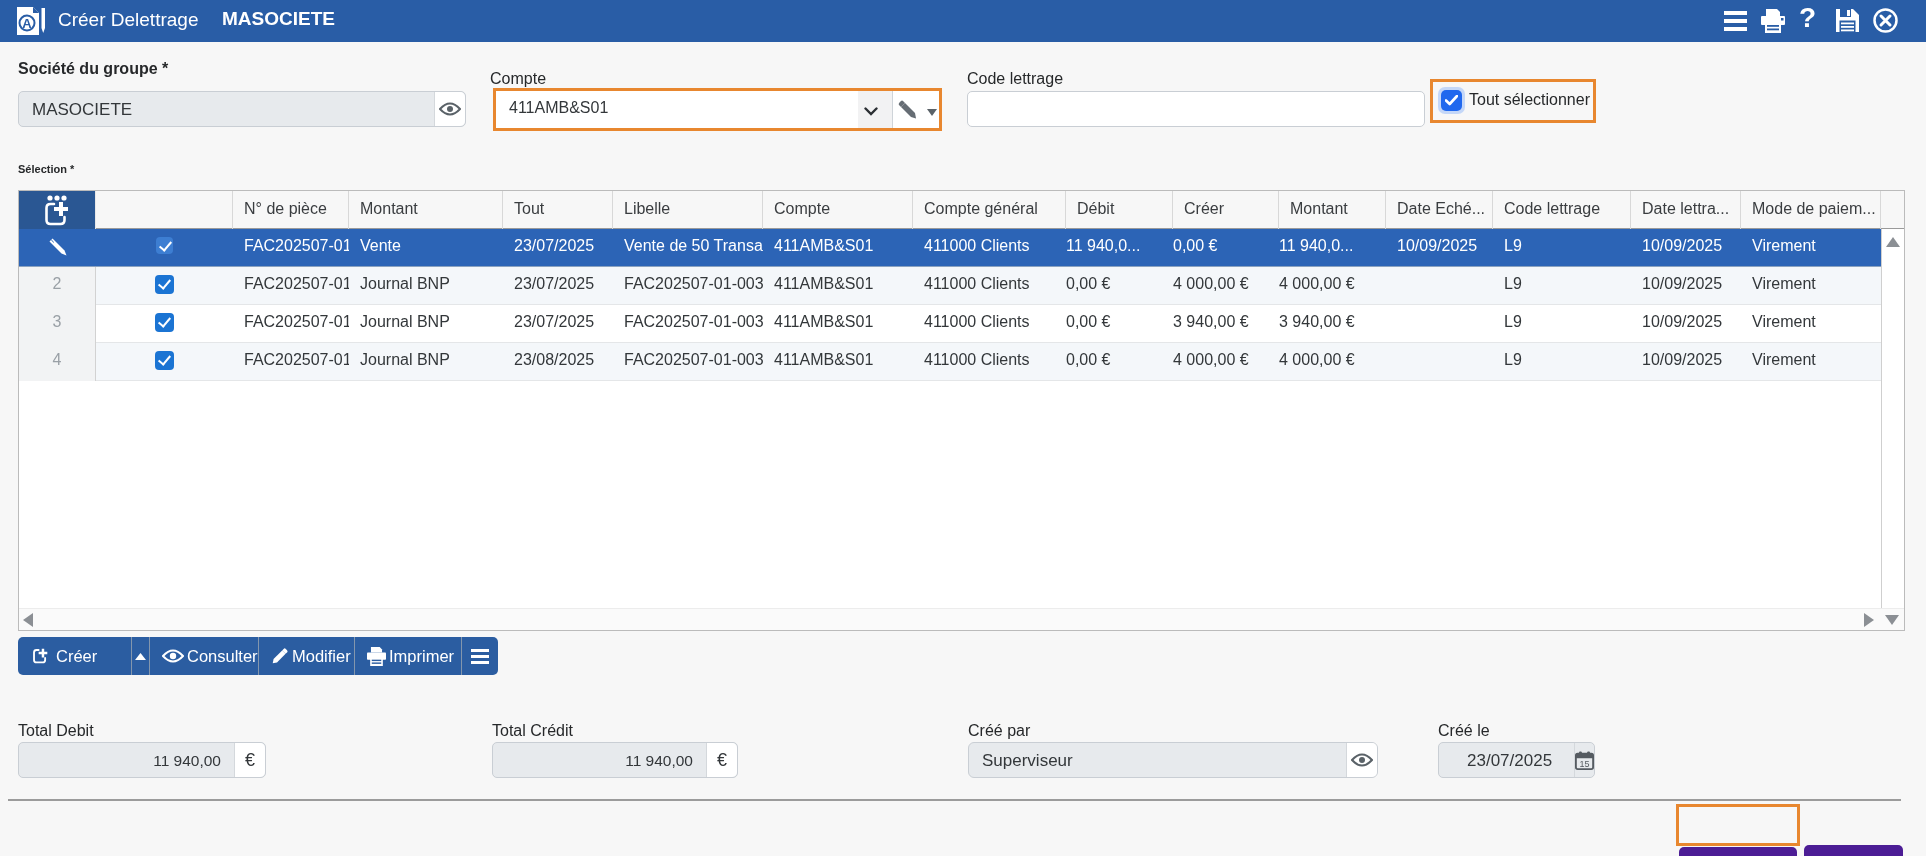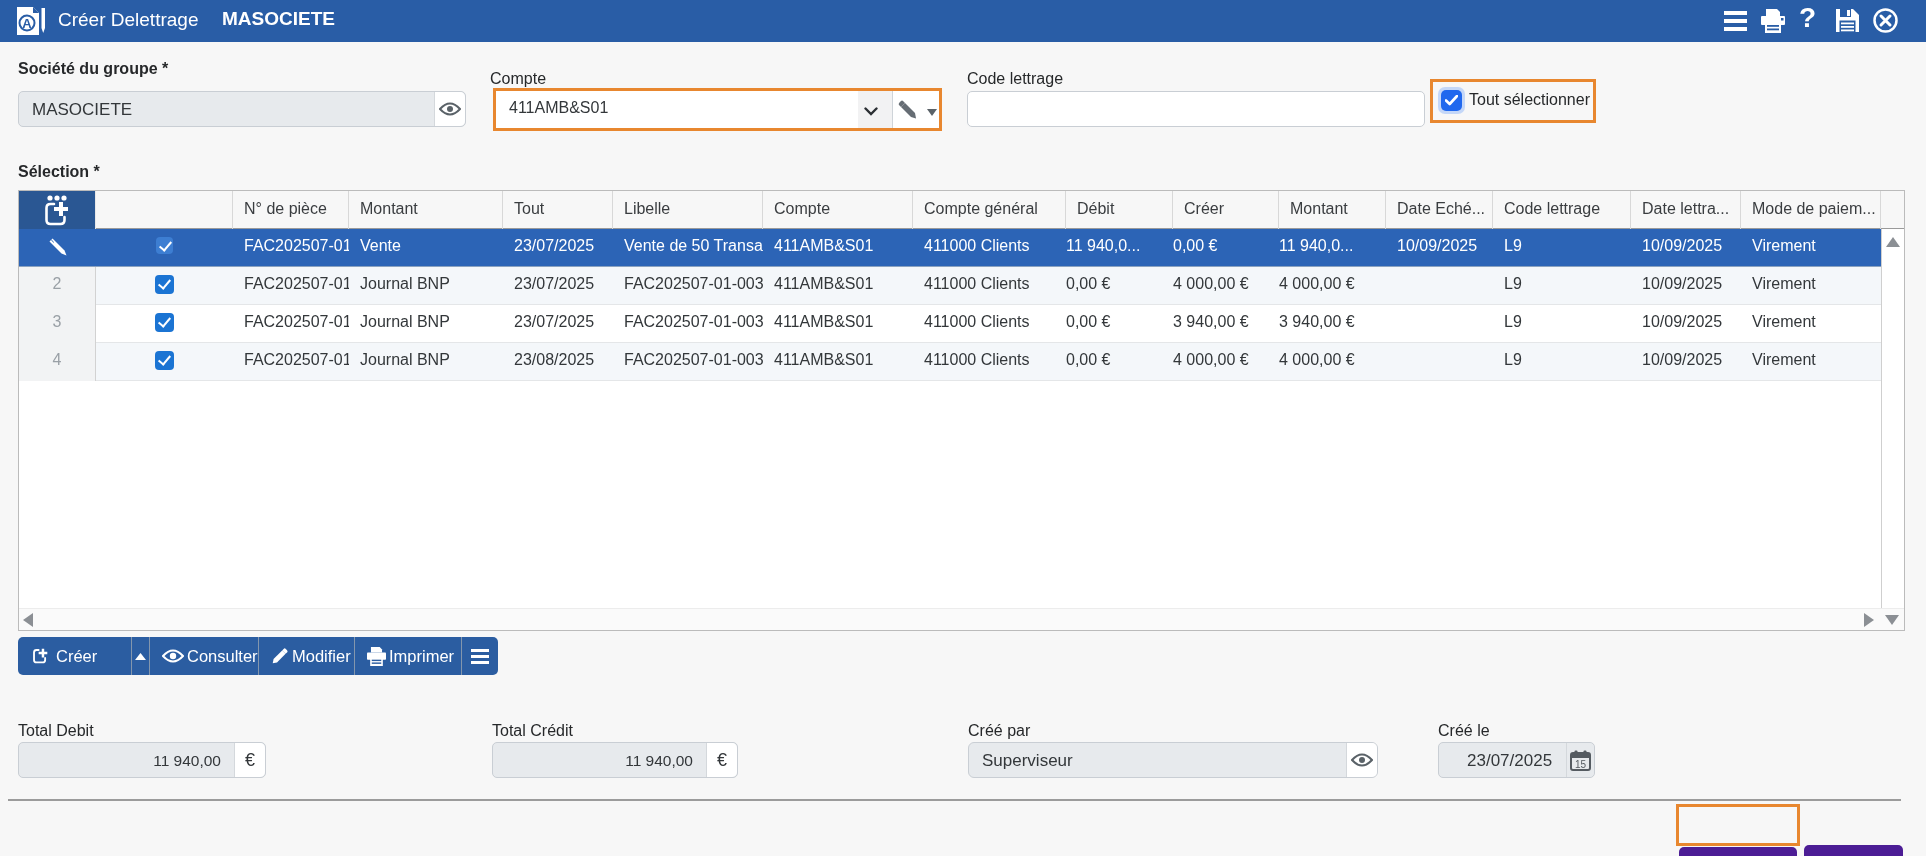--- a/index.html
+++ b/index.html
@@ -124,21 +124,21 @@
 
   <div class="abs" style="left:1430px; top:79px; width:166px; height:44px; border:3px solid #e8872f; background:#f7f7f7;">
     <div style="position:absolute; left:5px; top:5px; width:27px; height:27px; background:#c4d7f8; border-radius:7px;"></div>
     <div style="position:absolute; left:8px; top:8px; width:21px; height:21px; background:#2068ee; border-radius:5px;"></div>
     <svg style="position:absolute; left:12px; top:13px;" width="13" height="11" viewBox="0 0 13 11">
         <path d="M1 5.5 L4.7 9 L12 1" fill="none" stroke="#fff" stroke-width="2.6" stroke-linecap="round" stroke-linejoin="round"></path>
       </svg>
     <div style="position:absolute; left:36px; top:9px; font-size:16px; color:#26282a; white-space:nowrap;">Tout sélectionner</div>
   </div>
 
-  <div class="lbl blbl" style="left:18px; top:163px; font-size:16px;">Sélection *</div>
+  <div class="lbl blbl" style="left:18px; top:163px; font-size:11px;">Sélection *</div>
 </div>
 <div id="grid">
 
   <div class="hrow" style="width:1885px;">
     <div class="hcell w0" style="background:#2a5793; position:relative; border-right:1px solid #e8e8e8;">
       <svg style="position:absolute; left:21px; top:4px;" width="34" height="31" viewBox="0 0 34 31">
         <circle cx="10" cy="3" r="2.6" fill="#fff"></circle>
           <circle cx="17" cy="3" r="2.6" fill="#fff"></circle>
           <circle cx="24" cy="3" r="2.6" fill="#fff"></circle>
         <path d="M14 9 L10.5 9 Q6.5 9 6.5 13 L6.5 25 Q6.5 29 10.5 29 L20.5 29 Q24.5 29 24.5 25 L24.5 22" fill="none" stroke="#fff" stroke-width="2.6" stroke-linecap="round"></path>
@@ -320,21 +320,21 @@
       <svg width="22" height="14" viewBox="0 0 22 14">
           <path d="M1 7 Q11 -4 21 7 Q11 18 1 7 Z" fill="none" stroke="#5a6268" stroke-width="2"></path>
           <circle cx="11" cy="7" r="3" fill="#5a6268"></circle>
         </svg>
     </div>
   </div>
 
   <div class="lbl" style="left:1438px; top:722px;">Créé le</div>
   <div class="input gray" style="left:1438px; top:742px; width:157px;">
     <div class="txt" style="left:28px;">23/07/2025</div>
-    <div class="sfx" style="width:28px; background:#e7eaed;margin-left:42px;">
+    <div class="sfx" style="width:20px; background:#e7eaed;margin-left:42px;">
       <svg width="21" height="21" viewBox="0 0 21 21">
           <rect x="1" y="3" width="19" height="17" rx="2" fill="none" stroke="#555b61" stroke-width="2"></rect>
           <rect x="1" y="3" width="19" height="5" fill="#555b61"></rect>
           <rect x="4.5" y="0.5" width="3" height="5" rx="1" fill="#555b61"></rect>
           <rect x="13.5" y="0.5" width="3" height="5" rx="1" fill="#555b61"></rect>
           <text x="10.5" y="17.5" font-size="10" fill="#555b61" text-anchor="middle" font-family="Liberation Sans">15</text>
         </svg>
     </div>
   </div>
 

